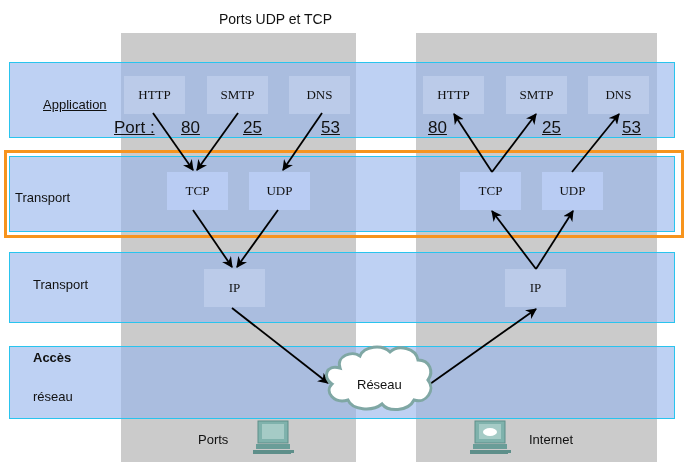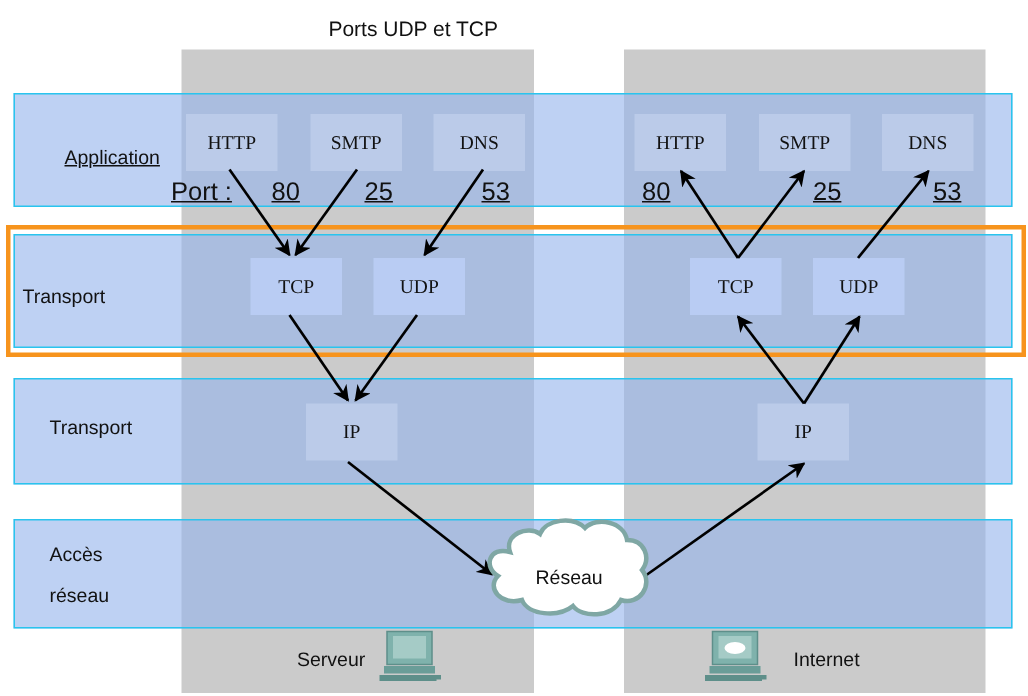--- a/index.html
+++ b/index.html
@@ -35,21 +35,21 @@
 <div class="abs layer layer-app"></div>
 <div class="abs layer layer-trans"></div>
 <div class="abs layer layer-net"></div>
 <div class="abs layer layer-acc"></div>
 
 <div class="abs highlight"></div>
 
 <div class="abs layer-label" style="left:43px;top:97px;text-decoration:underline;">Application</div>
 <div class="abs layer-label" style="left:15px;top:190px;">Transport</div>
 <div class="abs layer-label" style="left:33px;top:277px;">Transport</div>
-<div class="abs layer-label" style="left:33px;top:362px;">Accès</div>
+<div class="abs layer-label" style="left:33px;top:350px;font-weight:bold;">Accès</div>
 <div class="abs layer-label" style="left:33px;top:389px;">réseau</div>
 
 <div class="abs proto" style="left:124px;top:76px;width:61px;height:38px;">HTTP</div>
 <div class="abs proto" style="left:207px;top:76px;width:61px;height:38px;">SMTP</div>
 <div class="abs proto" style="left:289px;top:76px;width:61px;height:38px;">DNS</div>
 
 <div class="abs port" style="left:114px;top:118px;">Port :</div>
 <div class="abs port" style="left:181px;top:118px;">80</div>
 <div class="abs port" style="left:243px;top:118px;">25</div>
 <div class="abs port" style="left:321px;top:118px;">53</div>
@@ -111,14 +111,14 @@
     <rect x="475" y="421" width="30" height="22" fill="#7fb2ac" stroke="#5e8f8a" stroke-width="1"></rect>
     <rect x="479" y="424" width="22" height="15" fill="#a5cbc6"></rect>
     <ellipse cx="490" cy="432" rx="7" ry="4" fill="#ffffff"></ellipse>
     <rect x="473" y="444" width="34" height="5" fill="#6a9d98"></rect>
     <rect x="470" y="450" width="38" height="4" fill="#5e8f8a"></rect>
     <rect x="506" y="450" width="5" height="3" fill="#5e8f8a"></rect>
   </g>
 </svg>
 
 <div class="abs cloud-label" style="left:357px;top:377px;">Réseau</div>
-<div class="abs host-label" style="left:198px;top:432px;">Serveur</div>
+<div class="abs host-label" style="left:198px;top:432px;">Ports</div>
 <div class="abs host-label" style="left:529px;top:432px;">Internet</div>
 
 </body></html>

